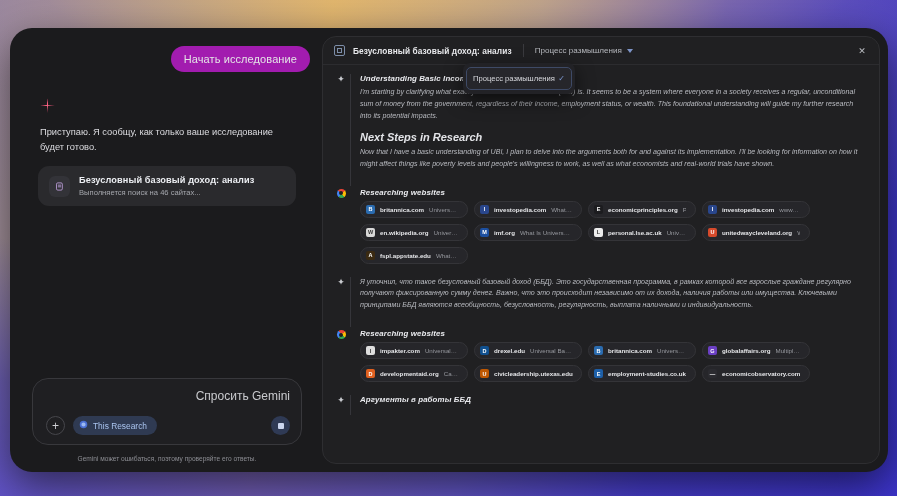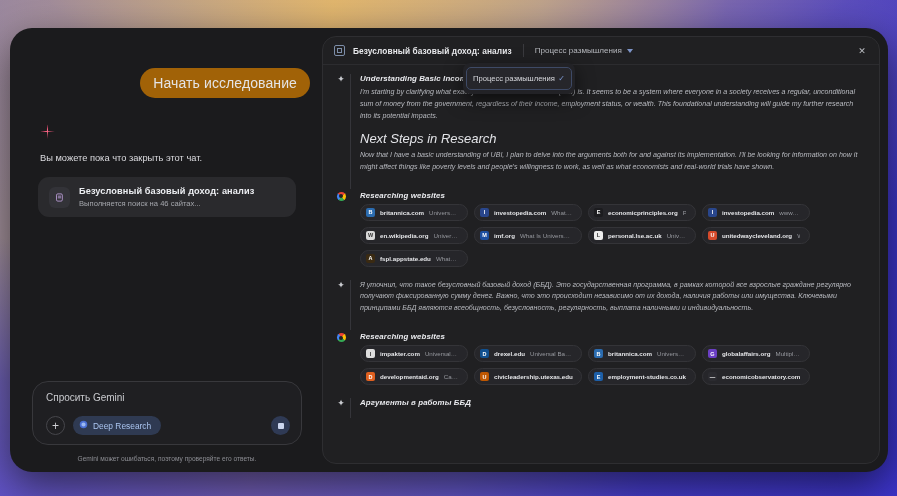--- a/index.html
+++ b/index.html
@@ -36,27 +36,26 @@
   #chat-pane {
     width: 312px;
     flex: none;
     position: relative;
     padding: 10px 12px 8px 14px;
     display: flex;
     flex-direction: column;
   }
   .user-bubble-row { display: flex; justify-content: flex-end; margin-top: 8px; }
   .user-bubble {
-    background: #a16207;
+    background: #a21caf;
     color: #e4e4e6;
-    font-size: 14px;
+    font-size: 11px;
     padding: 7px 13px;
     border-radius: 16px;
     letter-spacing: .1px;
-    margin-top: 22px;
   }
   #gemini-spark {
     margin: 26px 0 12px 16px;
     width: 15px; height: 15px;
     position: relative;
   }
   #gemini-spark::before, #gemini-spark::after {
     content: ""; position: absolute; left: 50%; top: 50%;
     transform: translate(-50%,-50%);
     background: radial-gradient(circle, #ff6d8a 0%, #e84a6f 70%);
@@ -94,21 +93,21 @@
   #research-card-title { font-size: 9.2px; color: #eceef2; font-weight: bold; letter-spacing: .1px; }
   #research-card-sub { font-size: 7.6px; color: #a5a7ad; margin-top: 3px; }
 
   #composer {
     margin: auto 8px 4px 8px;
     background: #1f1f22;
     border: 1px solid #38383c;
     border-radius: 16px;
     padding: 10px 11px 9px 13px;
   }
-  #composer-placeholder { font-size: 10px; color: #c9cace; }
+  #composer-placeholder { font-size: 12px; color: #c9cace; text-align: right; }
   #composer-row { display: flex; align-items: center; margin-top: 13px; gap: 8px; }
   #plus-button {
     width: 19px; height: 19px; border-radius: 50%;
     border: 1px solid #46464b; color: #cfd0d4;
     display: flex; align-items: center; justify-content: center;
     font-size: 12px; line-height: 1; flex: none;
   }
   #deep-research-chip {
     display: flex; align-items: center; gap: 5px;
     background: #2f3a52;
@@ -213,21 +212,21 @@
   .step-body.noline { border-left: 1px solid transparent; }
   .step-heading {
     font-size: 7.9px; font-weight: bold; font-style: italic;
     color: #e9eaee; margin-bottom: 4px; letter-spacing: .1px;
   }
   .step-para {
     font-size: 7.1px; font-style: italic; color: #b9bbc1;
     line-height: 1.68; margin-bottom: 8px;
   }
   .sub-heading {
-    font-size: 13px; font-weight: normal; font-style: italic;
+    font-size: 11px; font-weight: bold; font-style: italic;
     color: #e3e4e8; margin-bottom: 4px;
   }
   .chips { display: flex; flex-wrap: wrap; gap: 6px; margin: 3px 0 4px 0; }
   .chip {
     display: flex; align-items: center; gap: 5px;
     background: #26262a;
     border: 1px solid #343438;
     border-radius: 12px;
     padding: 3px 9px 3px 5px;
     max-width: 108px;
@@ -244,21 +243,21 @@
 <div id="app-window">
 
   <div id="chat-pane">
 
     <div class="user-bubble-row">
       <div class="user-bubble">Начать исследование</div>
     </div>
 
     <div id="gemini-spark"></div>
 
-    <div class="assistant-text">Вы можете пока что закрыть этот чат.</div>
+    <div class="assistant-text">Приступаю. Я сообщу, как только ваше исследование будет готово.</div>
 
     <div id="research-card">
       <div id="research-card-icon">
         <svg width="11" height="11" viewBox="0 0 14 14" fill="none">
           <rect x="3.2" y="2.4" width="7.4" height="9.2" rx="1.6" stroke="#c9a8e8" stroke-width="1"></rect>
           <path d="M5.4 5.3h3.2M5.4 7.4h3.2" stroke="#c9a8e8" stroke-width="1" stroke-linecap="round"></path>
         </svg>
       </div>
       <div>
         <div id="research-card-title">Безусловный базовый доход: анализ</div>
@@ -270,21 +269,21 @@
       <div id="composer-placeholder">Спросить Gemini</div>
       <div id="composer-row">
         <div id="plus-button">+</div>
         <div id="deep-research-chip">
           <span>
             <svg width="9" height="9" viewBox="0 0 12 12">
               <circle cx="6" cy="6" r="5" fill="#4a6fd4"></circle>
               <path d="M3.2 6a2.8 2.8 0 015.6 0 2.8 2.8 0 01-5.6 0z" fill="#9bb8f2"></path>
             </svg>
           </span>
-          <span>Deep Research</span>
+          <span>This Research</span>
         </div>
         <div id="stop-button">
           <div id="stop-square"></div>
         </div>
       </div>
     </div>
 
     <div id="disclaimer">Gemini может ошибаться, поэтому проверяйте его ответы.</div>
   </div>
 

